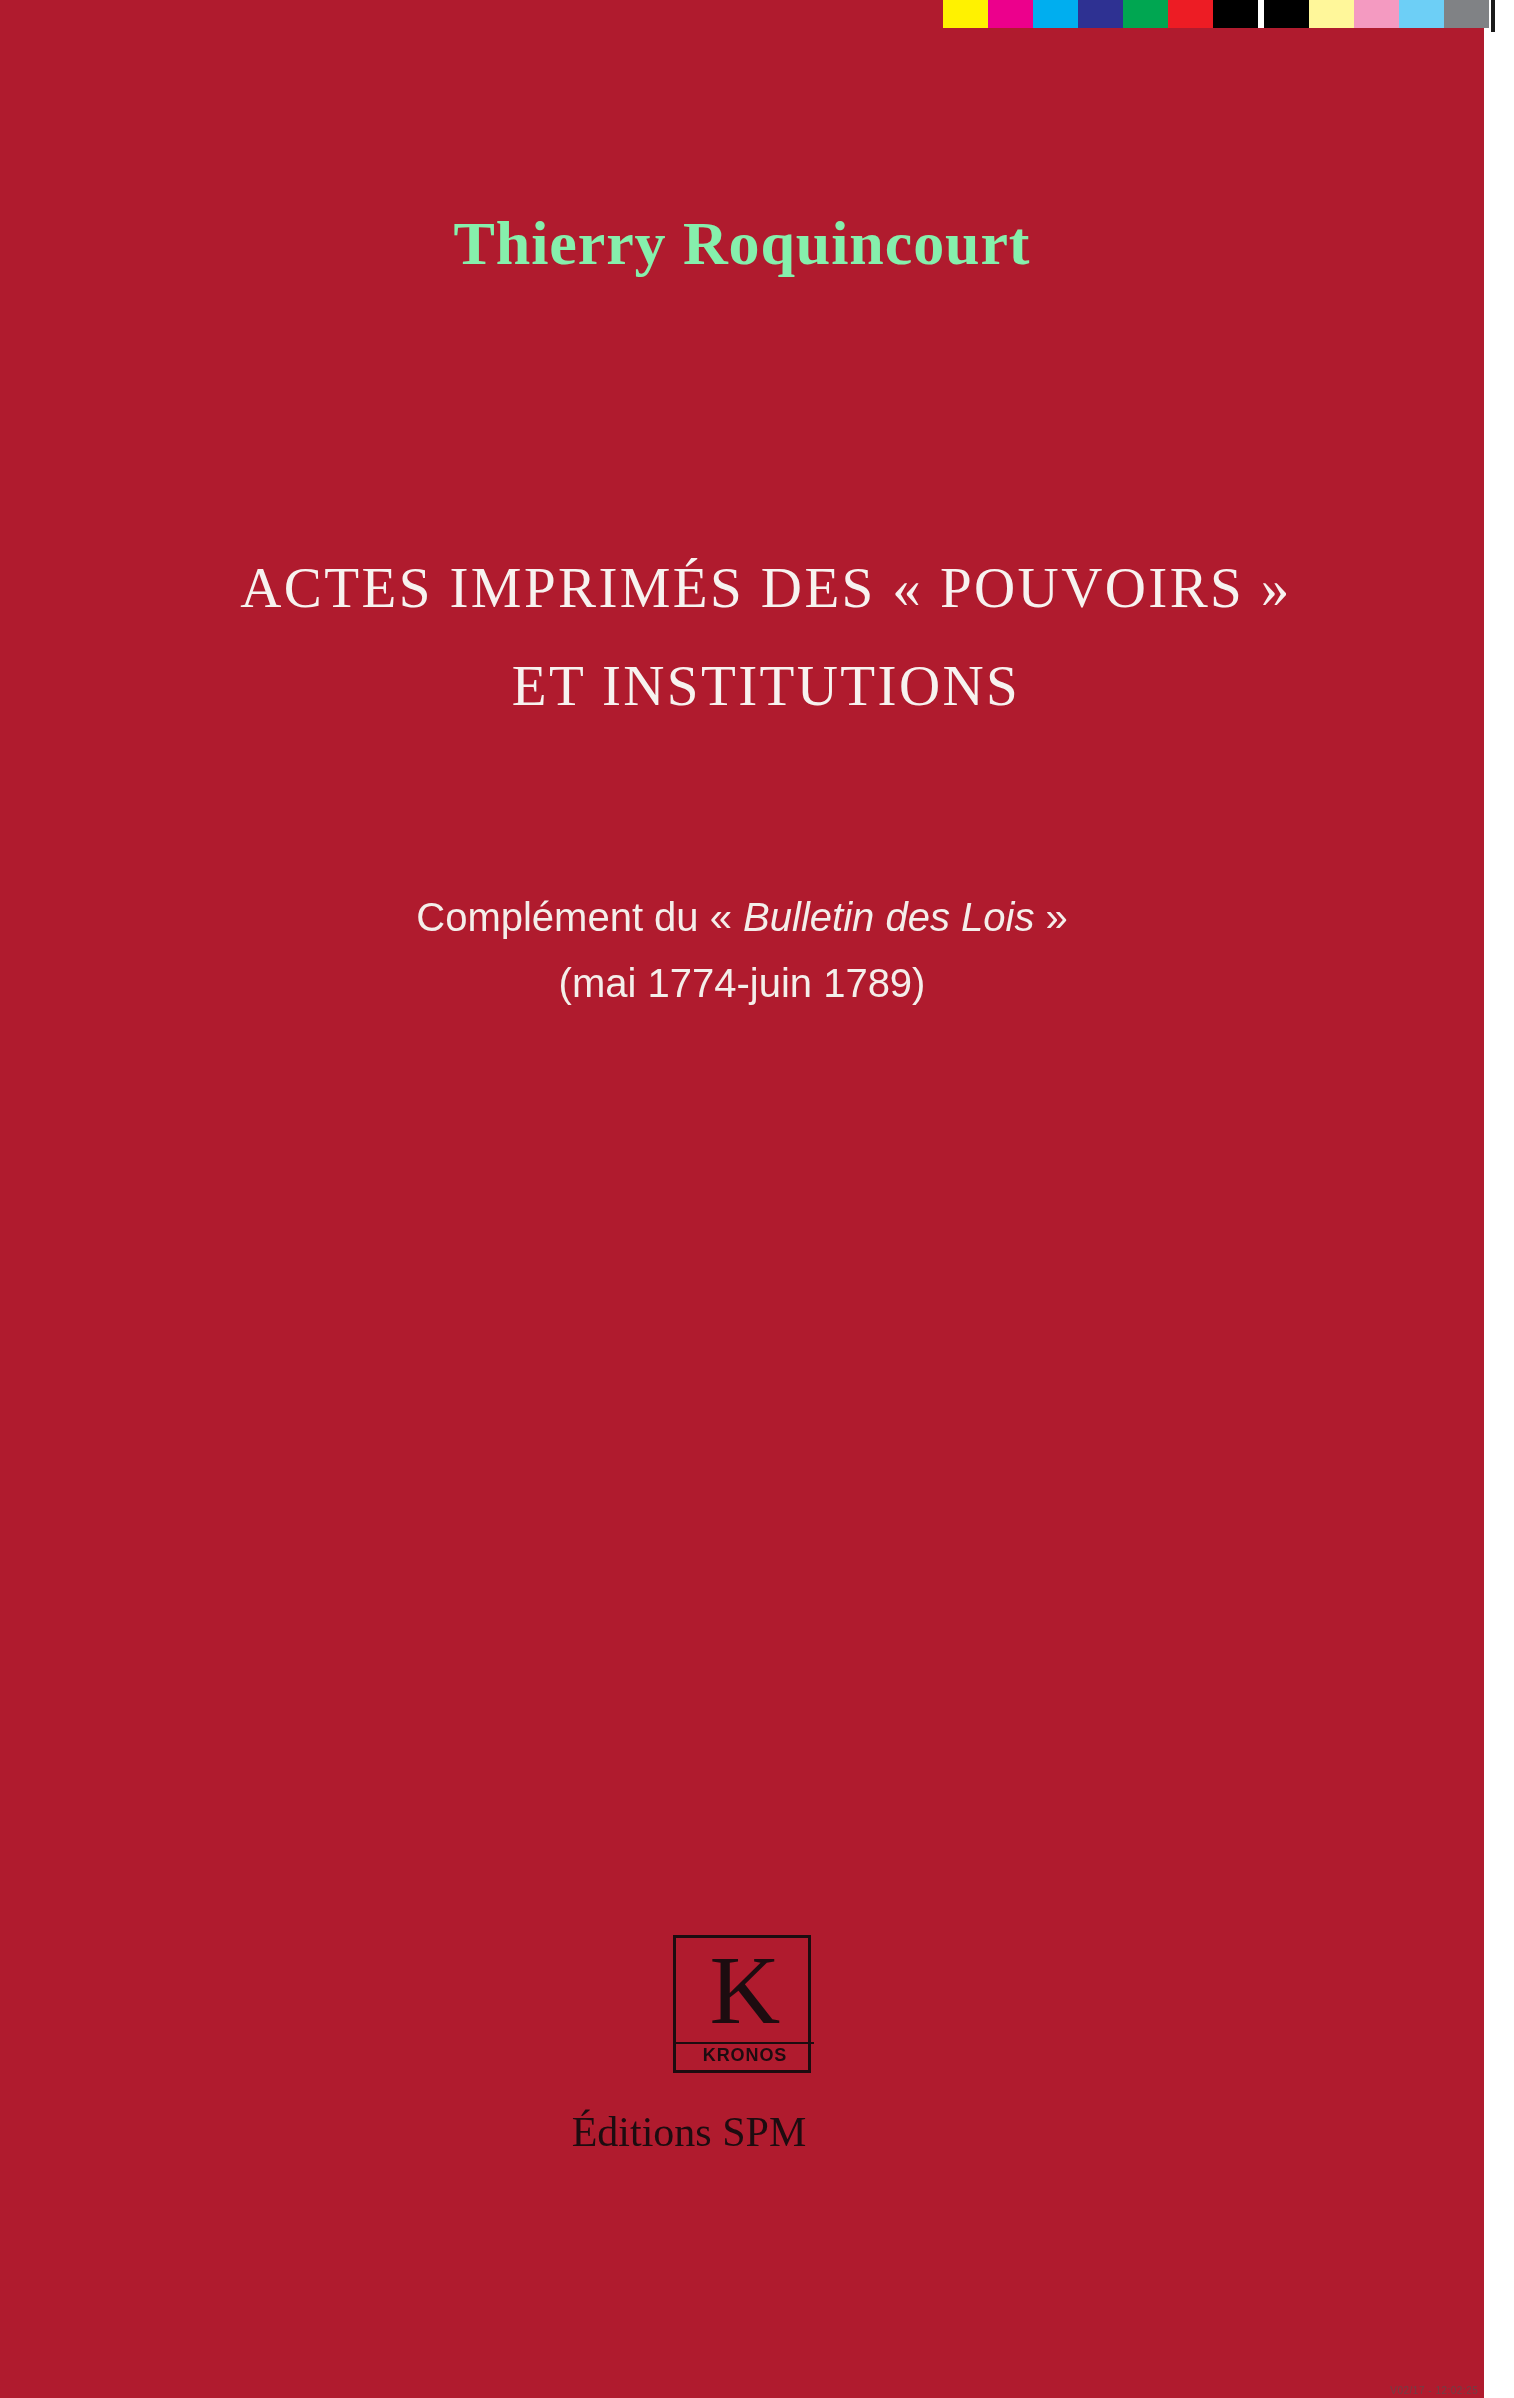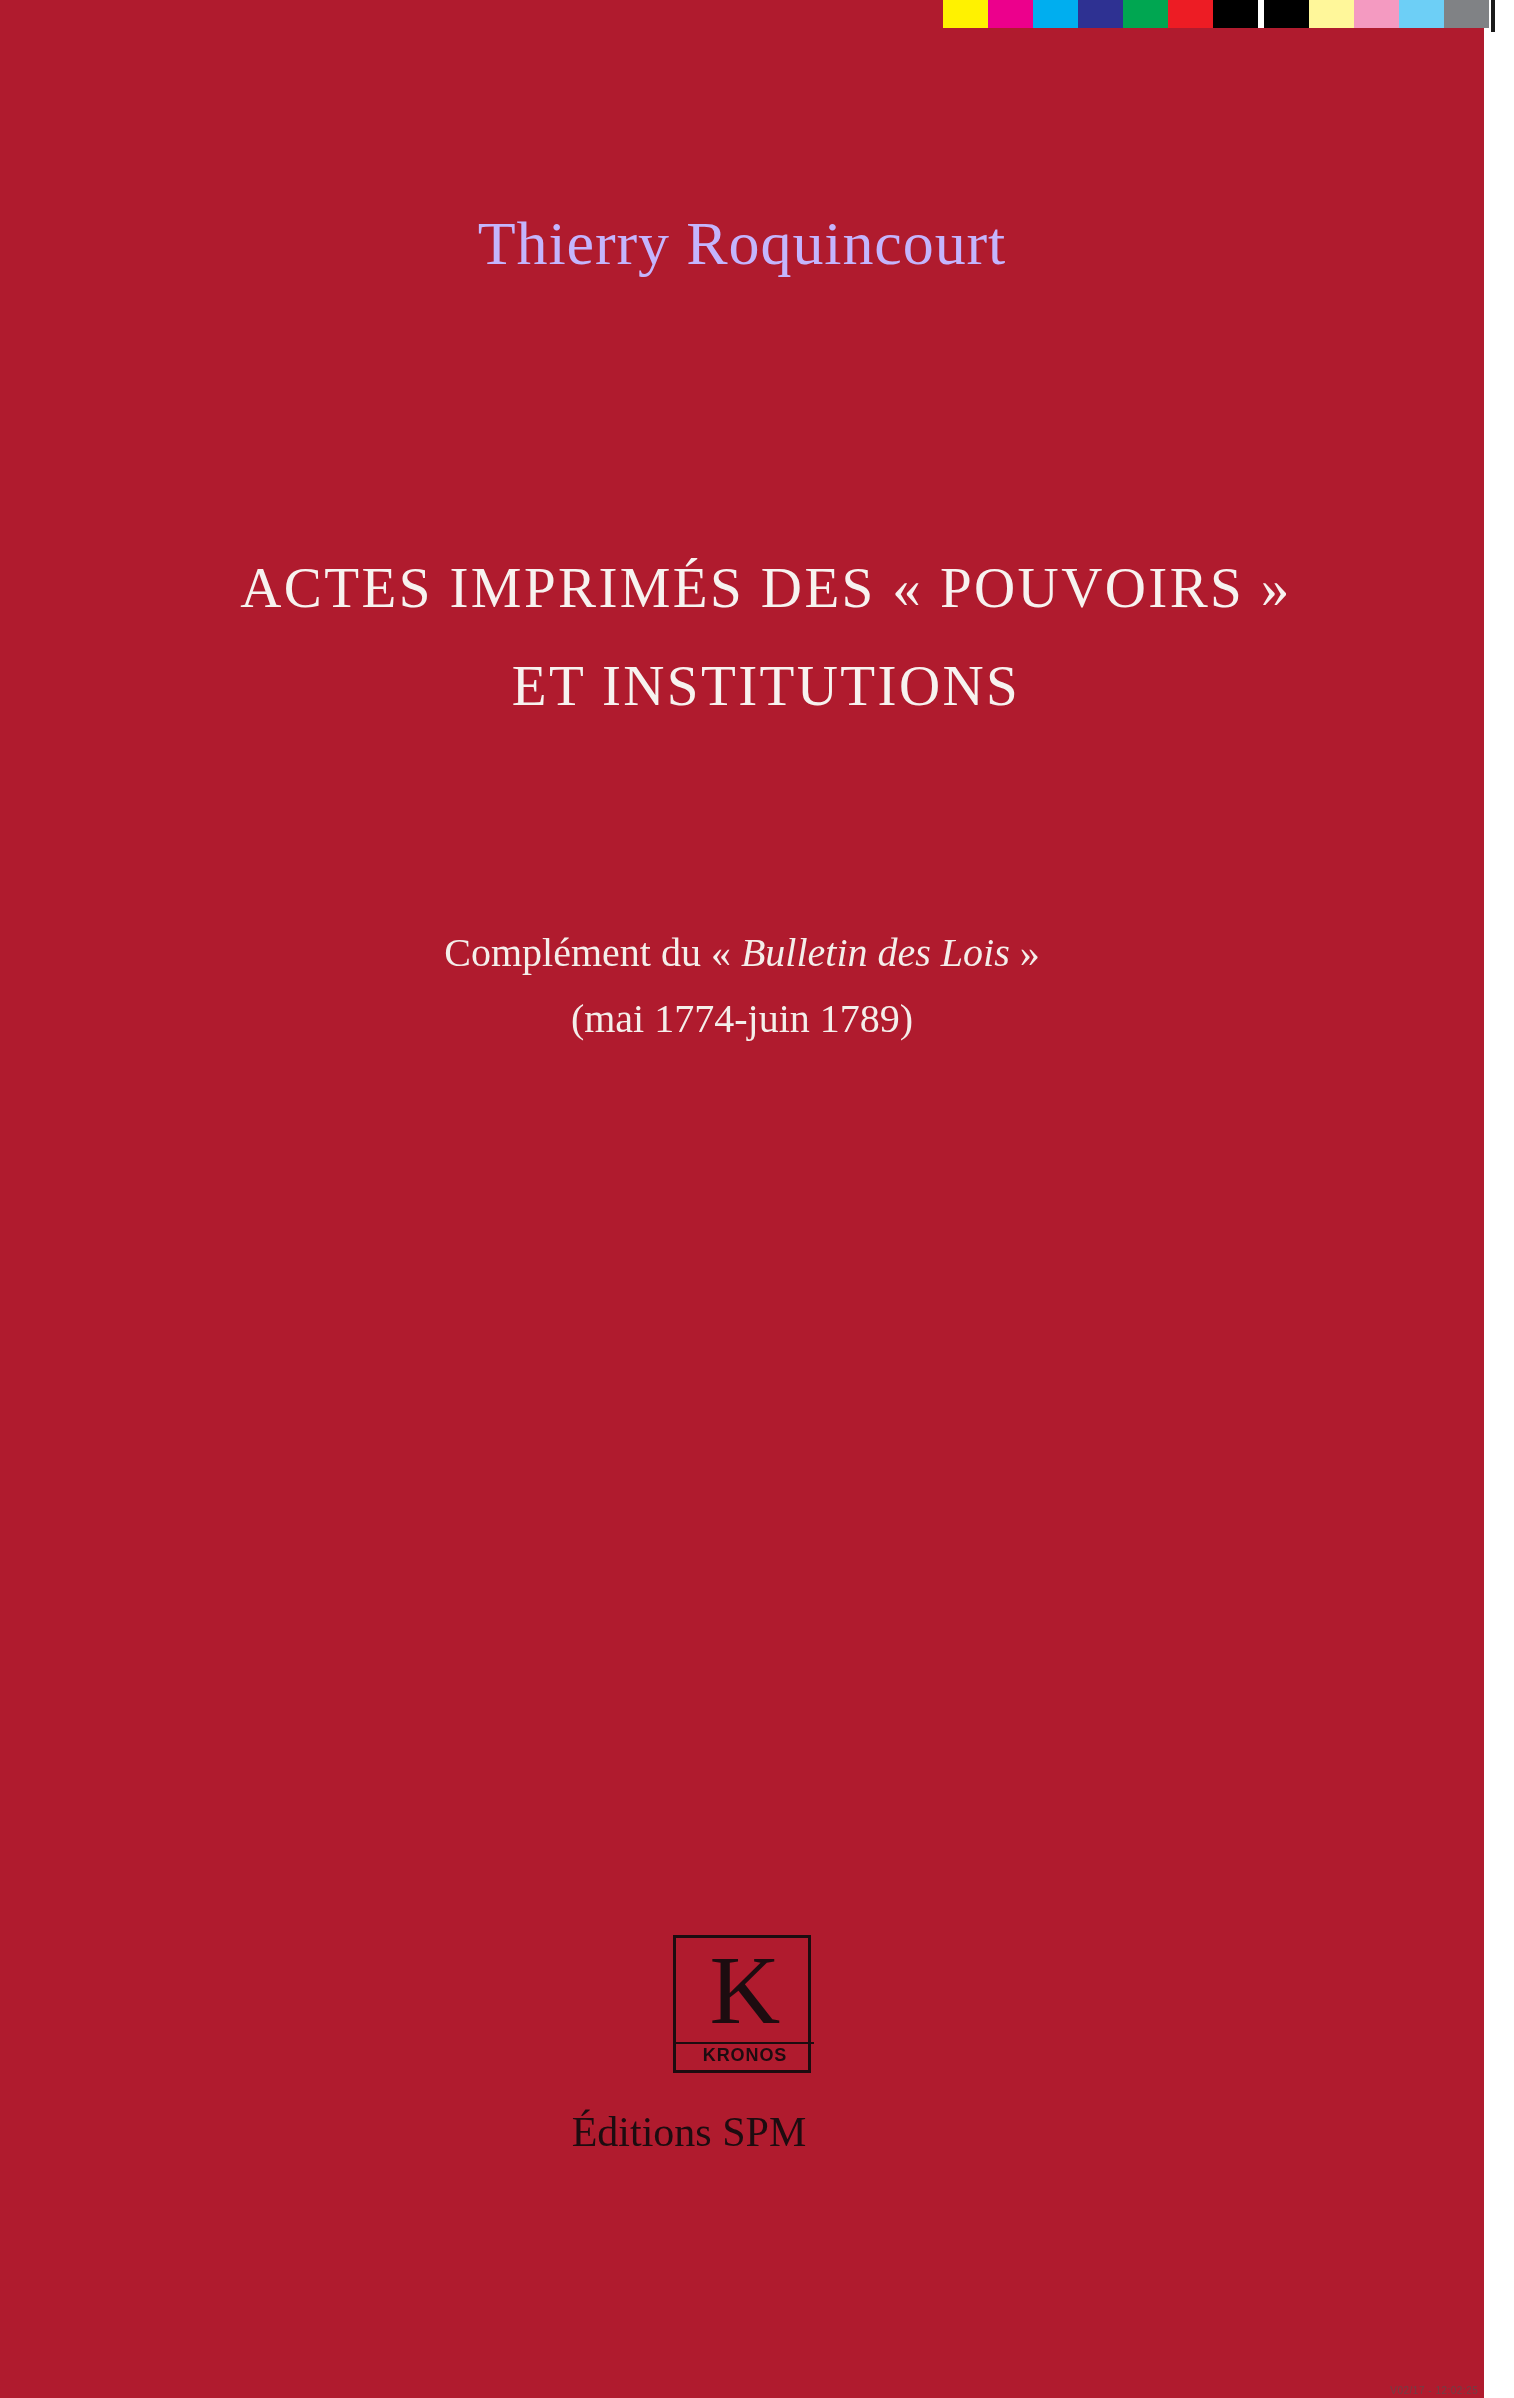--- a/index.html
+++ b/index.html
@@ -62,24 +62,24 @@
     background: #1a1a1a;
   }
 
   
   #author {
     position: absolute;
     top: 208px;
     left: 0;
     width: 1484px;
     text-align: center;
-    color: #c4b5fd;
+    color: #86efac;
     font-size: 62px;
     letter-spacing: 0.9px;
-    font-weight: 400;
+    font-weight: 700;
     font-family: "Liberation Serif", serif;
   }
 
   #title-block {
     position: absolute;
     top: 539px;
     left: 0;
     width: 1484px;
     text-align: center;
     color: #f7f2ef;
@@ -88,26 +88,26 @@
   #title-block .tline {
     font-size: 57px;
     line-height: 98px;
     letter-spacing: 2.4px;
     white-space: nowrap;
     padding-left: 48px;
   }
 
   #subtitle-block {
     position: absolute;
-    top: 920px;
+    top: 884px;
     left: 0;
     width: 1484px;
     text-align: center;
     color: #f4eeea;
-    font-family: Liberation Serif, serif;
+    font-family: Liberation Sans, sans-serif;
   }
   #subtitle-block .sline {
     font-size: 40px;
     line-height: 66px;
   }
   #subtitle-block .ital {
     font-style: italic;
   }
 
   

